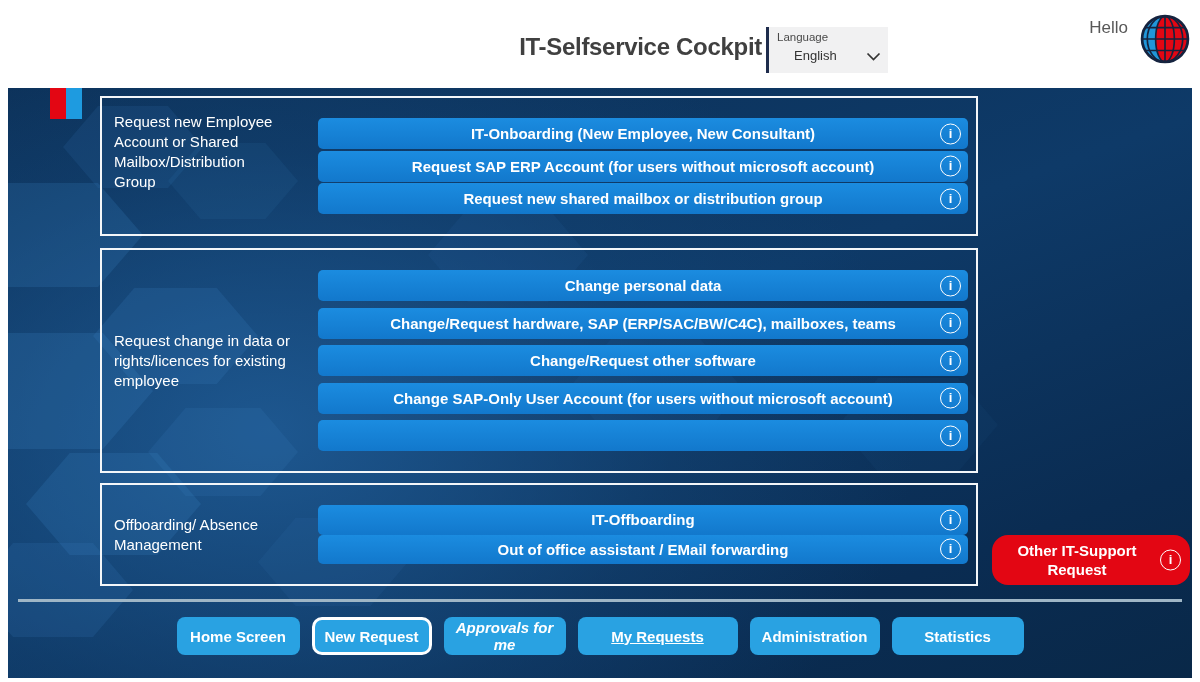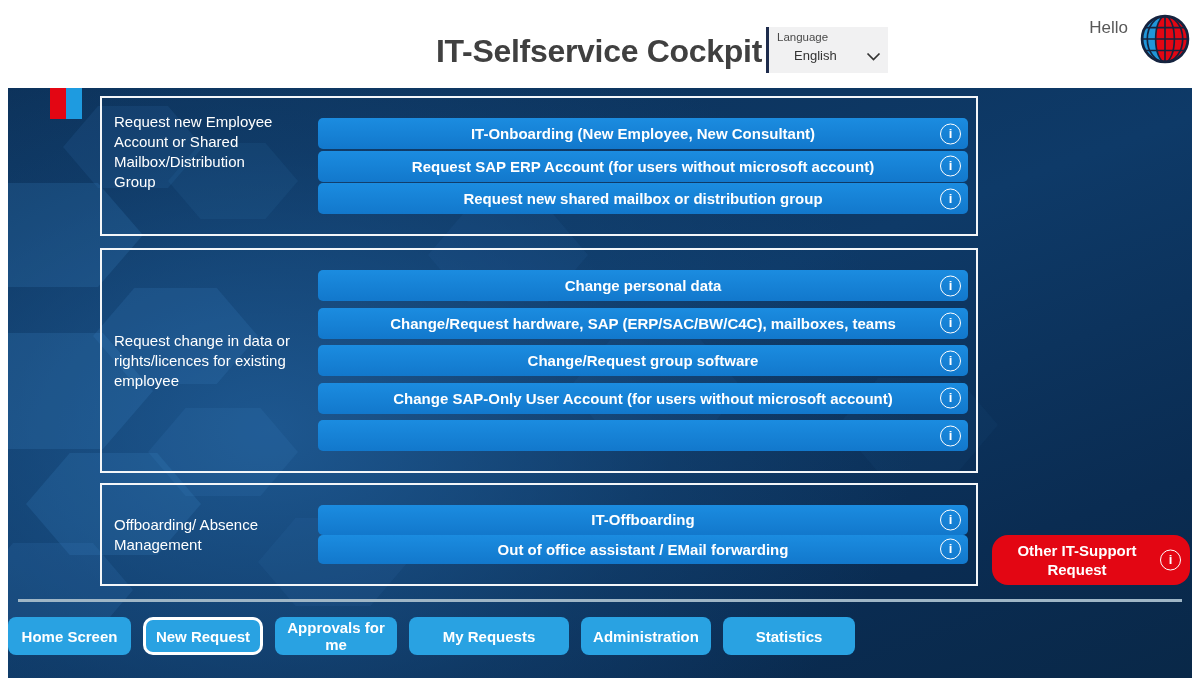--- a/index.html
+++ b/index.html
@@ -7,21 +7,21 @@
   body { font-family:"Liberation Sans","DejaVu Sans",sans-serif; }
   .page { position:relative; width:1200px; height:682px; background:#ffffff; overflow:hidden; }
 
   
   .top-dash { position:absolute; top:4px; left:0; right:0; height:2px;
     background:repeating-linear-gradient(90deg,#dcdce2 0 8px, transparent 8px 30px); opacity:.7; }
 
   
   .header { position:absolute; top:0; left:0; width:1200px; height:88px; background:#fff; }
   .app-title { position:absolute; top:33px; left:300px; width:462px; text-align:right;
-    font-size:32px; font-weight:700; color:var(--title-gray,#404040); letter-spacing:-.3px; }
+    font-size:24px; font-weight:700; color:var(--title-gray,#404040); letter-spacing:-.3px; }
   .lang-sep { position:absolute; top:27px; left:766px; width:3px; height:46px; background:#1e2c4c; }
   .lang-block { position:absolute; top:27px; left:769px; width:119px; height:46px; background:#f1f1f2; }
   .lang-label { font-size:11.5px; color:#4a4a4a; padding:4px 0 2px 8px; }
   .lang-select { position:relative; height:24px; cursor:pointer; }
   .lang-value { font-size:13px; color:#333; padding-left:25px; line-height:22px; }
   .chevron { position:absolute; right:7px; top:7px; }
   .greeting { position:absolute; top:17px; right:72px; text-align:right; color:#585858;
     font-size:17px; line-height:21px; }
   .globe { position:absolute; top:14px; right:10px; width:50px; height:50px; }
 
@@ -57,21 +57,21 @@
   
   .support-btn { position:absolute; left:984px; top:447px; width:198px; height:50px;
     background:var(--support-red,#e30613); border:none; border-radius:16px; cursor:pointer;
     color:#fff; font-family:inherit; font-weight:700; font-size:15px; line-height:19px; }
   .support-btn .txt { display:block; padding-right:28px; text-align:center; }
   .support-btn .info-icon { right:9px; }
 
   
   .divider { position:absolute; left:10px; top:511px; width:1164px; height:3px; background:#9fb6c6; }
   .nav-row { position:absolute; left:0; top:529px; width:1184px; height:38px;
-    display:flex; justify-content:flex-start; gap:12px; }
+    display:flex; justify-content:center; gap:12px; }
   .nav-btn { height:38px; border:none; border-radius:8px; background:var(--nav-button-blue,#29a2e2);
     color:#fff; font-family:inherit; font-weight:700; font-size:15px; cursor:pointer; }
   .nav-btn.active { border:3px solid #fff; border-radius:10px; }
 </style>
 </head>
 <body>
 
 <div class="page">
   <div class="top-dash"></div>
 
@@ -160,21 +160,21 @@
           <div class="sec-buttons">
             <button class="action-btn">
               <span class="lbl">Change personal data</span>
               <span class="info-icon">i</span>
             </button>
             <button class="action-btn">
               <span class="lbl">Change/Request hardware, SAP (ERP/SAC/BW/C4C), mailboxes, teams</span>
               <span class="info-icon">i</span>
             </button>
             <button class="action-btn">
-              <span class="lbl">Change/Request group software</span>
+              <span class="lbl">Change/Request other software</span>
               <span class="info-icon">i</span>
             </button>
             <button class="action-btn">
               <span class="lbl">Change SAP-Only User Account (for users without microsoft account)</span>
               <span class="info-icon">i</span>
             </button>
             <button class="action-btn">
               <span class="info-icon">i</span>
             </button>
           </div>
@@ -198,19 +198,19 @@
 
     <button class="support-btn">
       <span class="txt">Other IT-Support Request</span>
       <span class="info-icon">i</span>
     </button>
 
     <div class="divider"></div>
     <div class="nav-row" id="nav-root">
         <button class="nav-btn" style="width: 123px;">Home Screen</button>
         <button class="nav-btn active" style="width: 120px;">New Request</button>
-        <button class="nav-btn" style="width: 122px;">Approvals for me</button>
-        <button class="nav-btn" style="width: 160px;">My Requests</button>
+        <button class="nav-btn" style="width: 122px; font-style: italic;">Approvals for me</button>
+        <button class="nav-btn" style="width: 160px; text-decoration: underline;">My Requests</button>
         <button class="nav-btn" style="width: 130px;">Administration</button>
         <button class="nav-btn" style="width: 132px; border-radius: 8px;">Statistics</button>
       </div>
   </div>
 </div>
 
 </body></html>

